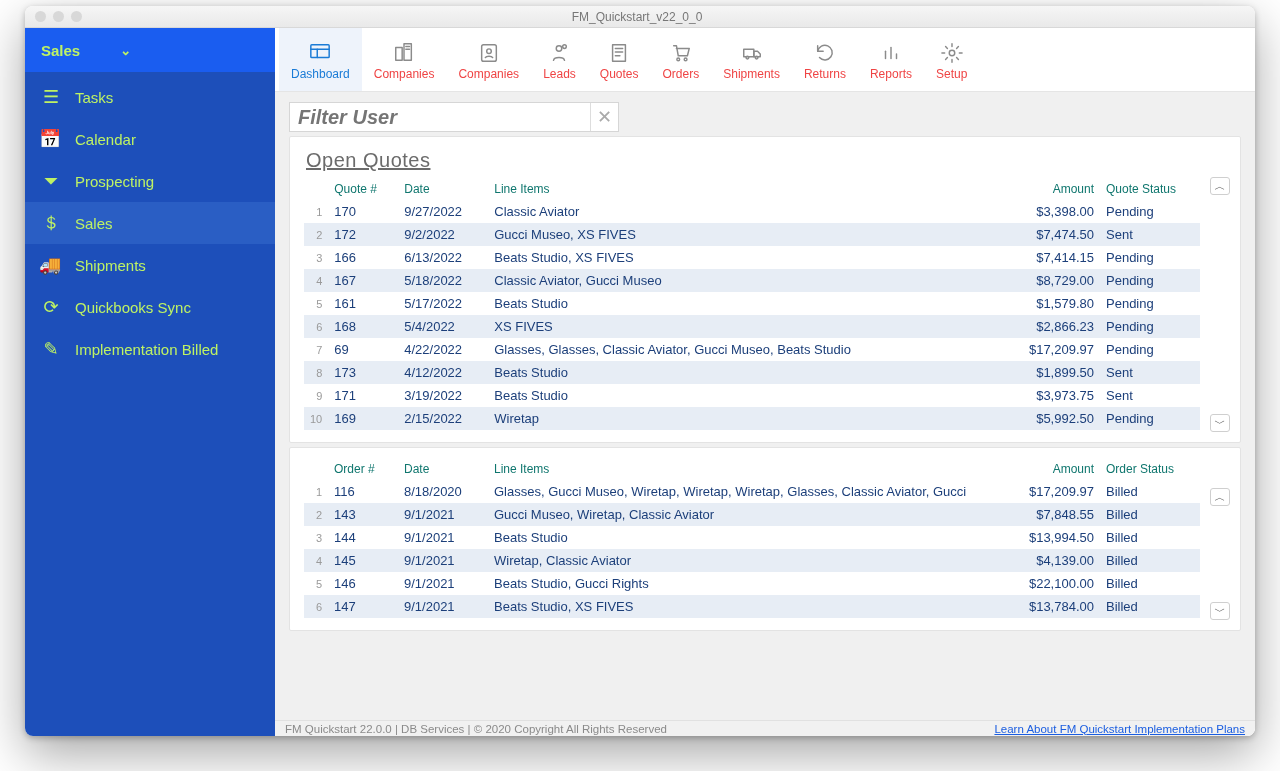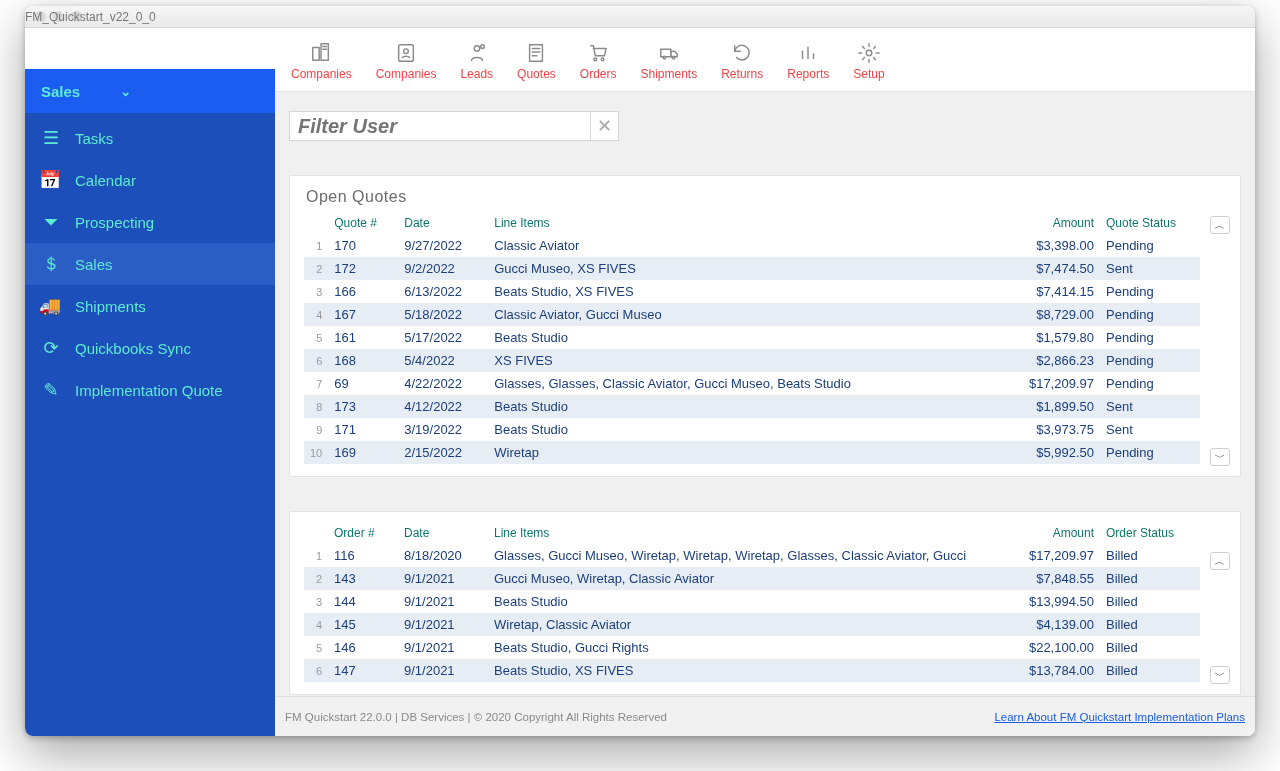--- a/index.html
+++ b/index.html
@@ -20,28 +20,27 @@
   }
   .titlebar {
     height: 22px;
     background: linear-gradient(#f6f6f6,#e9e9e9);
     border-bottom:1px solid #d8d8d8;
     display:flex; align-items:center; position:relative;
     font-size:12px; color:#777;
   }
   .tb-dots { display:flex; gap:7px; padding-left:10px; }
   .tb-dot { width:11px; height:11px; border-radius:50%; background:#d8d8d8; }
-  .tb-title { position:absolute; left:0; right:6px; text-align:left; pointer-events:none; }
+  .tb-title { position:absolute; left:0; right:6px; text-align:center; pointer-events:none; }
   .body { flex:1; display:flex; min-height:0; }
   
   .sidebar {
-    width: 250px; background:#1d4fba; color:#5eead4;
+    width: 250px; background:#1d4fba; color:#bef264;
     display:flex; flex-direction:column;
     font-size:15px;
-    margin-top:41px;
   }
   .sb-header {
     height:44px; background:#1a5df0; display:flex; align-items:center;
     padding:0 16px; font-weight:600; font-size:15px;
   }
   .chev { margin-left:40px; font-size:13px; }
   .sb-list { padding-top:4px; }
   .sb-item {
     display:flex; align-items:center; gap:14px;
     height:42px; padding:0 16px; cursor:pointer;
@@ -60,60 +59,60 @@
   .tb-item {
     display:flex; flex-direction:column; align-items:center; justify-content:center;
     padding:0 12px; color:#ef4444; font-size:12px; gap:2px; cursor:pointer;
     border-top:2px solid transparent;
   }
   .tb-item.active { color:#1a7bd6; background:#eef3fb; border-top:2px solid #eef3fb; }
   .tb-icon { width:28px; height:24px; display:flex; align-items:center; justify-content:center; }
   .tb-icon svg { stroke:#8b8b8b; }
   .tb-item.active svg { stroke:#1a7bd6; fill:none; }
   .content {
-    flex:1; background:#f0f0f0; padding:19px 14px 8px 14px;
-    display:flex; flex-direction:column; gap:34px; overflow:auto;
+    flex:1; background:#f0f0f0; padding:10px 14px 8px 14px;
+    display:flex; flex-direction:column; gap:4px; overflow:auto;
   }
   .filterbox {
     width:330px; height:30px; background:#fff; border:1px solid #d6d6d6;
     display:flex; align-items:center; position:relative;
   }
   .filterbox input {
     flex:1; border:0; outline:0; font-size:20px; font-style:italic; font-weight:700;
     color:#9a9a9a; padding:0 8px; background:transparent;
   }
   .filterbox .xbtn {
     width:28px; height:28px; border-left:1px solid #ddd;
     display:flex; align-items:center; justify-content:center; color:#aaa; font-size:18px; cursor:pointer;
   }
   .panel {
     background:#fff; border:1px solid #e3e3e3; border-radius:2px;
     padding:10px 14px 12px 14px; position:relative;
   }
-  .panel h2 { font-weight:300; color:#6b6b6b; font-size:16px; margin:2px 0 6px 2px; letter-spacing:.5px;}
+  .panel h2 { font-weight:300; color:#6b6b6b; font-size:20px; margin:2px 0 6px 2px; letter-spacing:.5px;text-decoration:underline;}
   .updown {
     position:absolute; right:8px; top:40px; bottom:10px; width:22px;
     display:flex; flex-direction:column; justify-content:space-between;
   }
   .udbtn {
     width:20px; height:18px; border:1px solid #cfcfcf; border-radius:3px;
     display:flex; align-items:center; justify-content:center; font-size:11px; color:#555; cursor:pointer;
     background:#fff;
   }
   table { width: calc(100% - 26px); border-collapse:collapse; font-size:13px; }
   thead th {
     text-align:left; font-weight:400; color:#0f766e; font-size:12px;
     padding:4px 6px;
   }
   tbody td { padding:4px 6px; color:#1c3f7a; }
   tbody td.idx { color:#9a9a9a; font-size:11px; width:20px; text-align:right;}
   tbody tr.alt { background:#e7edf5; }
   .col-amount { text-align:right; }
   .footer {
-    height:40px; background:#f1f1f1; border-top:1px solid #e1e1e1;
+    height:16px; background:#f1f1f1; border-top:1px solid #e1e1e1;
     display:flex; align-items:center; justify-content:space-between;
     padding:0 10px; font-size:11.5px; color:#8a8a8a;text-align:center;
   }
   .footer a { color:#1a5de0; text-decoration:underline; cursor:pointer; }
 </style>
 </head>
 <body>
 
 <div class="window">
 
@@ -153,28 +152,38 @@
           <div class="sb-item">
             <span class="sb-icon">🚚</span>
   <span>Shipments</span>
           </div>
           <div class="sb-item">
             <span class="sb-icon">⟳</span>
   <span>Quickbooks Sync</span>
           </div>
           <div class="sb-item">
             <span class="sb-icon">✎</span>
-  <span>Implementation Quote</span>
+  <span>Implementation Billed</span>
           </div>
         </div>
     </div>
 
     <div class="main">
 
       <div class="toolbar" id="toolbar">
+          <div class="tb-item active">
+            <span class="tb-icon">
+              <svg viewBox="0 0 24 24" width="26" height="22" fill="none" stroke-width="1.6" stroke-linecap="round" stroke-linejoin="round">
+                <rect x="2" y="3" width="20" height="14" rx="1"></rect>
+                <line x1="2" y1="8" x2="22" y2="8"></line>
+                <line x1="9" y1="8" x2="9" y2="17"></line>
+              </svg>
+            </span>
+  <span>Dashboard</span>
+          </div>
           <div class="tb-item">
             <span class="tb-icon">
               <svg viewBox="0 0 24 24" width="26" height="22" fill="none" stroke-width="1.6" stroke-linecap="round" stroke-linejoin="round">
                 <rect x="3" y="6" width="7" height="14"></rect>
                 <rect x="12" y="2" width="8" height="18"></rect>
                 <line x1="14" y1="5" x2="18" y2="5"></line>
                 <line x1="14" y1="8" x2="18" y2="8"></line>
               </svg>
             </span>
   <span>Companies</span>

